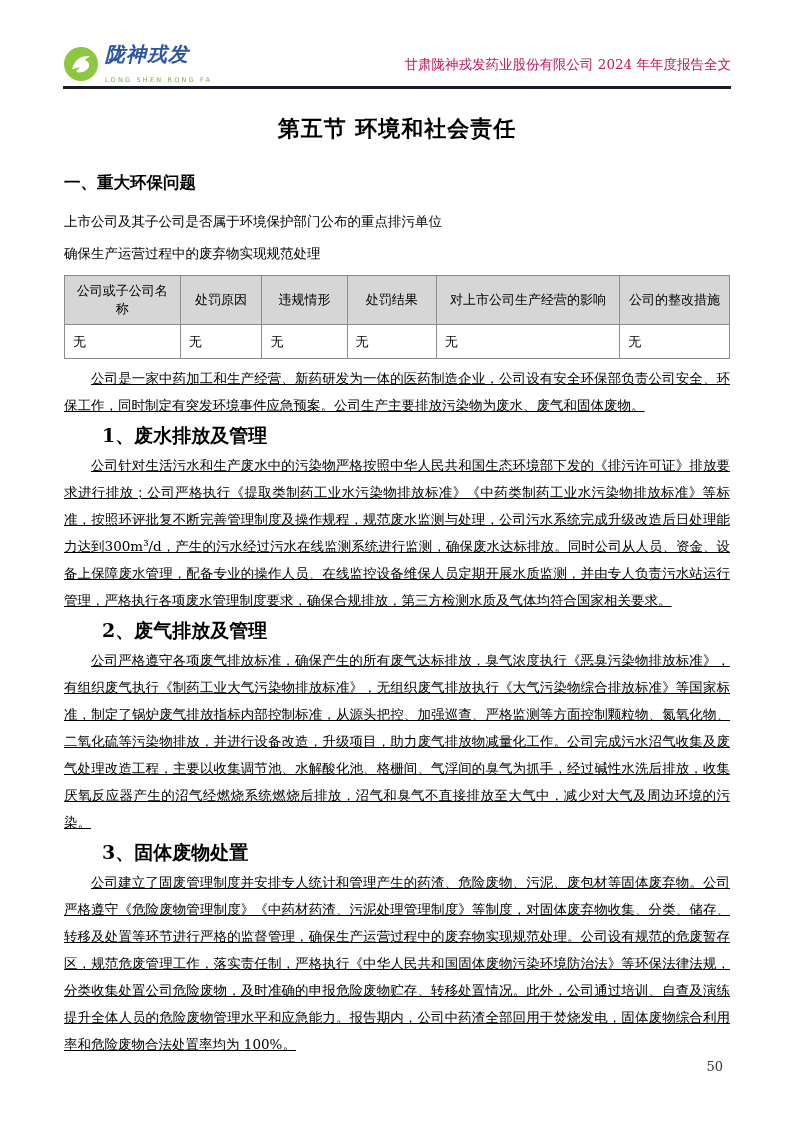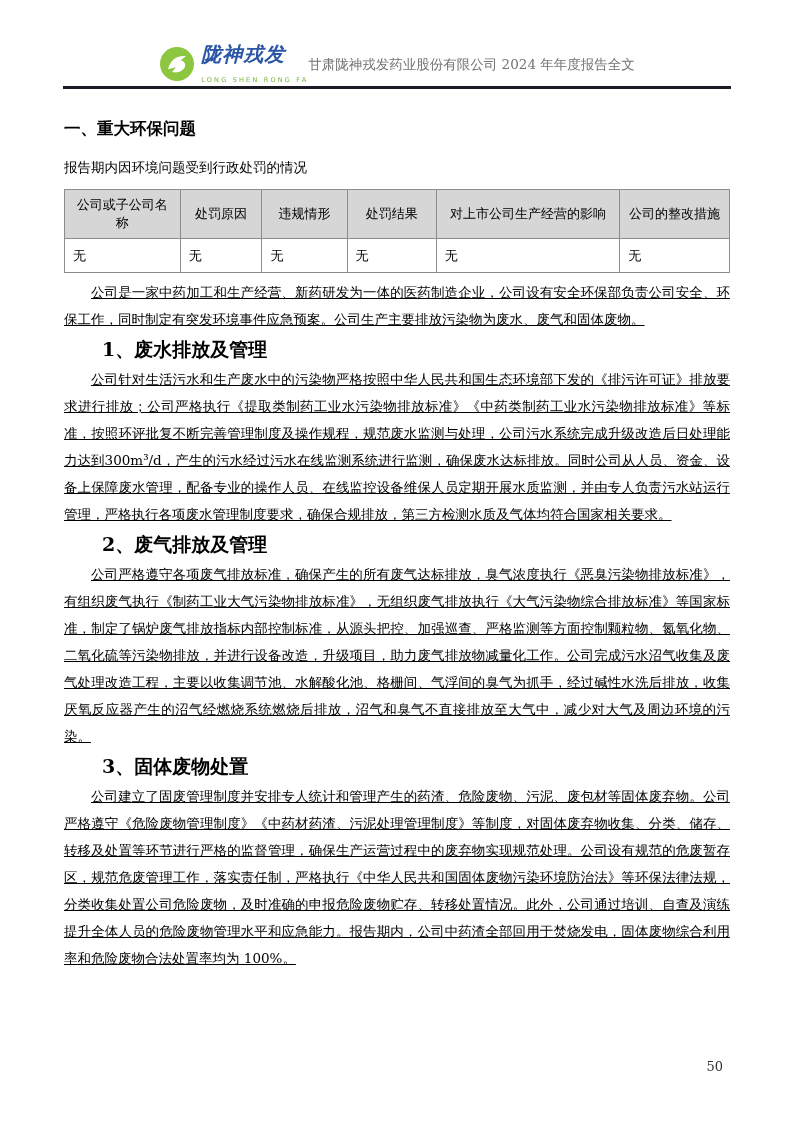--- a/index.html
+++ b/index.html
@@ -15,36 +15,36 @@
     overflow: hidden;
   }
   
   .header {
     position: absolute;
     top: 44px; left: 63px; right: 62px;
     height: 45px;
     border-bottom: 3px solid #1b1b26;
     display: flex;
     align-items: flex-start;
-    justify-content: center;
+    justify-content: space-between;
   }
   .logo { display: flex; align-items: center; gap: 6px; }
   .logo-circle { width: 36px; height: 36px; flex: 0 0 auto; }
   .logo-text { display: flex; flex-direction: column; line-height: 1; }
   .logo-cn {
     font-size: 20px; font-weight: bold; font-style: italic;
     color: #2b55a5; letter-spacing: 1px;
     font-family: "DejaVu Sans", "Liberation Sans", sans-serif;
   }
   .logo-en {
     font-size: 6.5px; color: #76b43c; letter-spacing: 2.2px;
     margin-top: 13px; font-family: "DejaVu Sans", sans-serif;
   }
   .doc-title {
-    font-size: 13.5px; color: #737373; padding-top: 12px; white-space: nowrap;
+    font-size: 13.5px; color: #be185d; padding-top: 12px; white-space: nowrap;
   }
   
   .content {
     position: absolute;
     top: 92px; left: 64px; right: 63px;
   }
   .page-title {
     text-align: center;
     font-size: 22px;
     font-weight: bold;
@@ -130,26 +130,28 @@
       <span class="logo-text">
         <span class="logo-cn">陇神戎发</span>
         <span class="logo-en">LONG SHEN RONG FA</span>
       </span>
     </div>
     <div class="doc-title">甘肃陇神戎发药业股份有限公司 2024 年年度报告全文</div>
   </div>
 
   <div class="content">
 
+    <div class="page-title">第五节 环境和社会责任</div>
 
     <div class="h2">一、重大环保问题</div>
 
+    <p class="plain">上市公司及其子公司是否属于环境保护部门公布的重点排污单位</p>
 
 
-    <p class="plain">报告期内因环境问题受到行政处罚的情况</p>
+    <p class="plain">确保生产运营过程中的废弃物实现规范处理</p>
 
     <table class="penalty">
       <colgroup>
         <col class="c1">
           <col class="c2">
           <col class="c3">
           <col class="c4">
           <col class="c5">
           <col class="c6">
       </colgroup>

